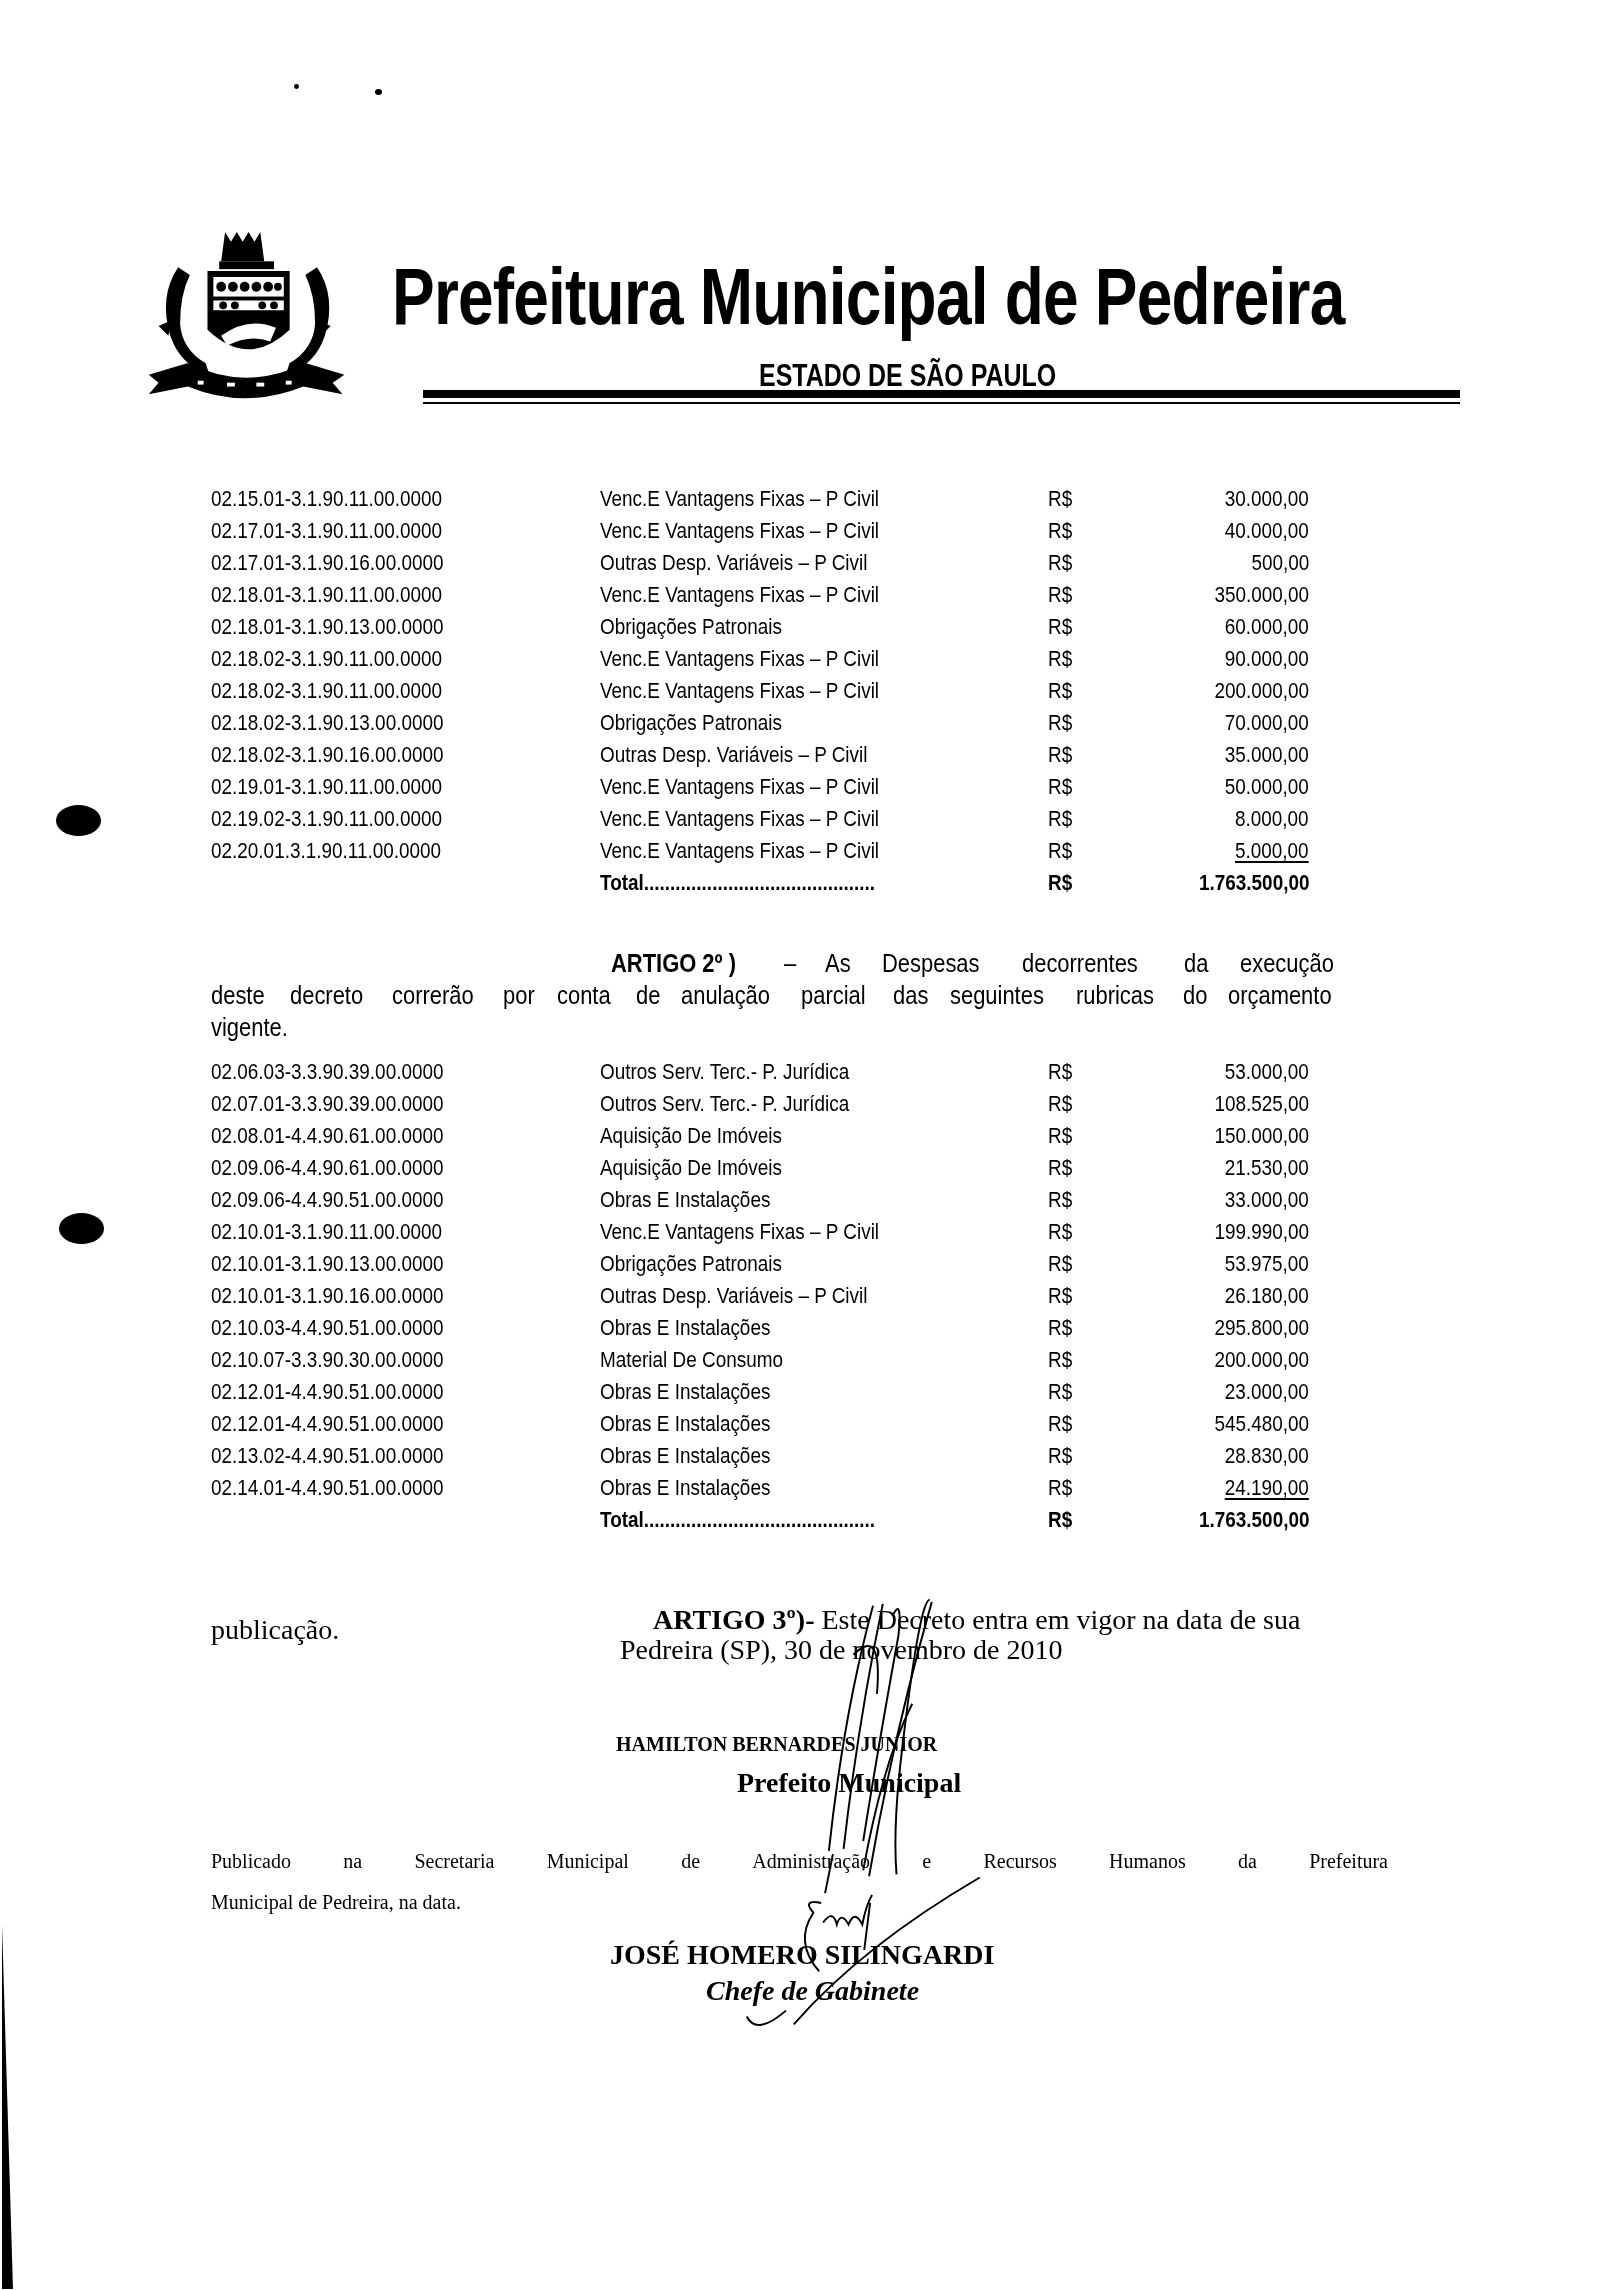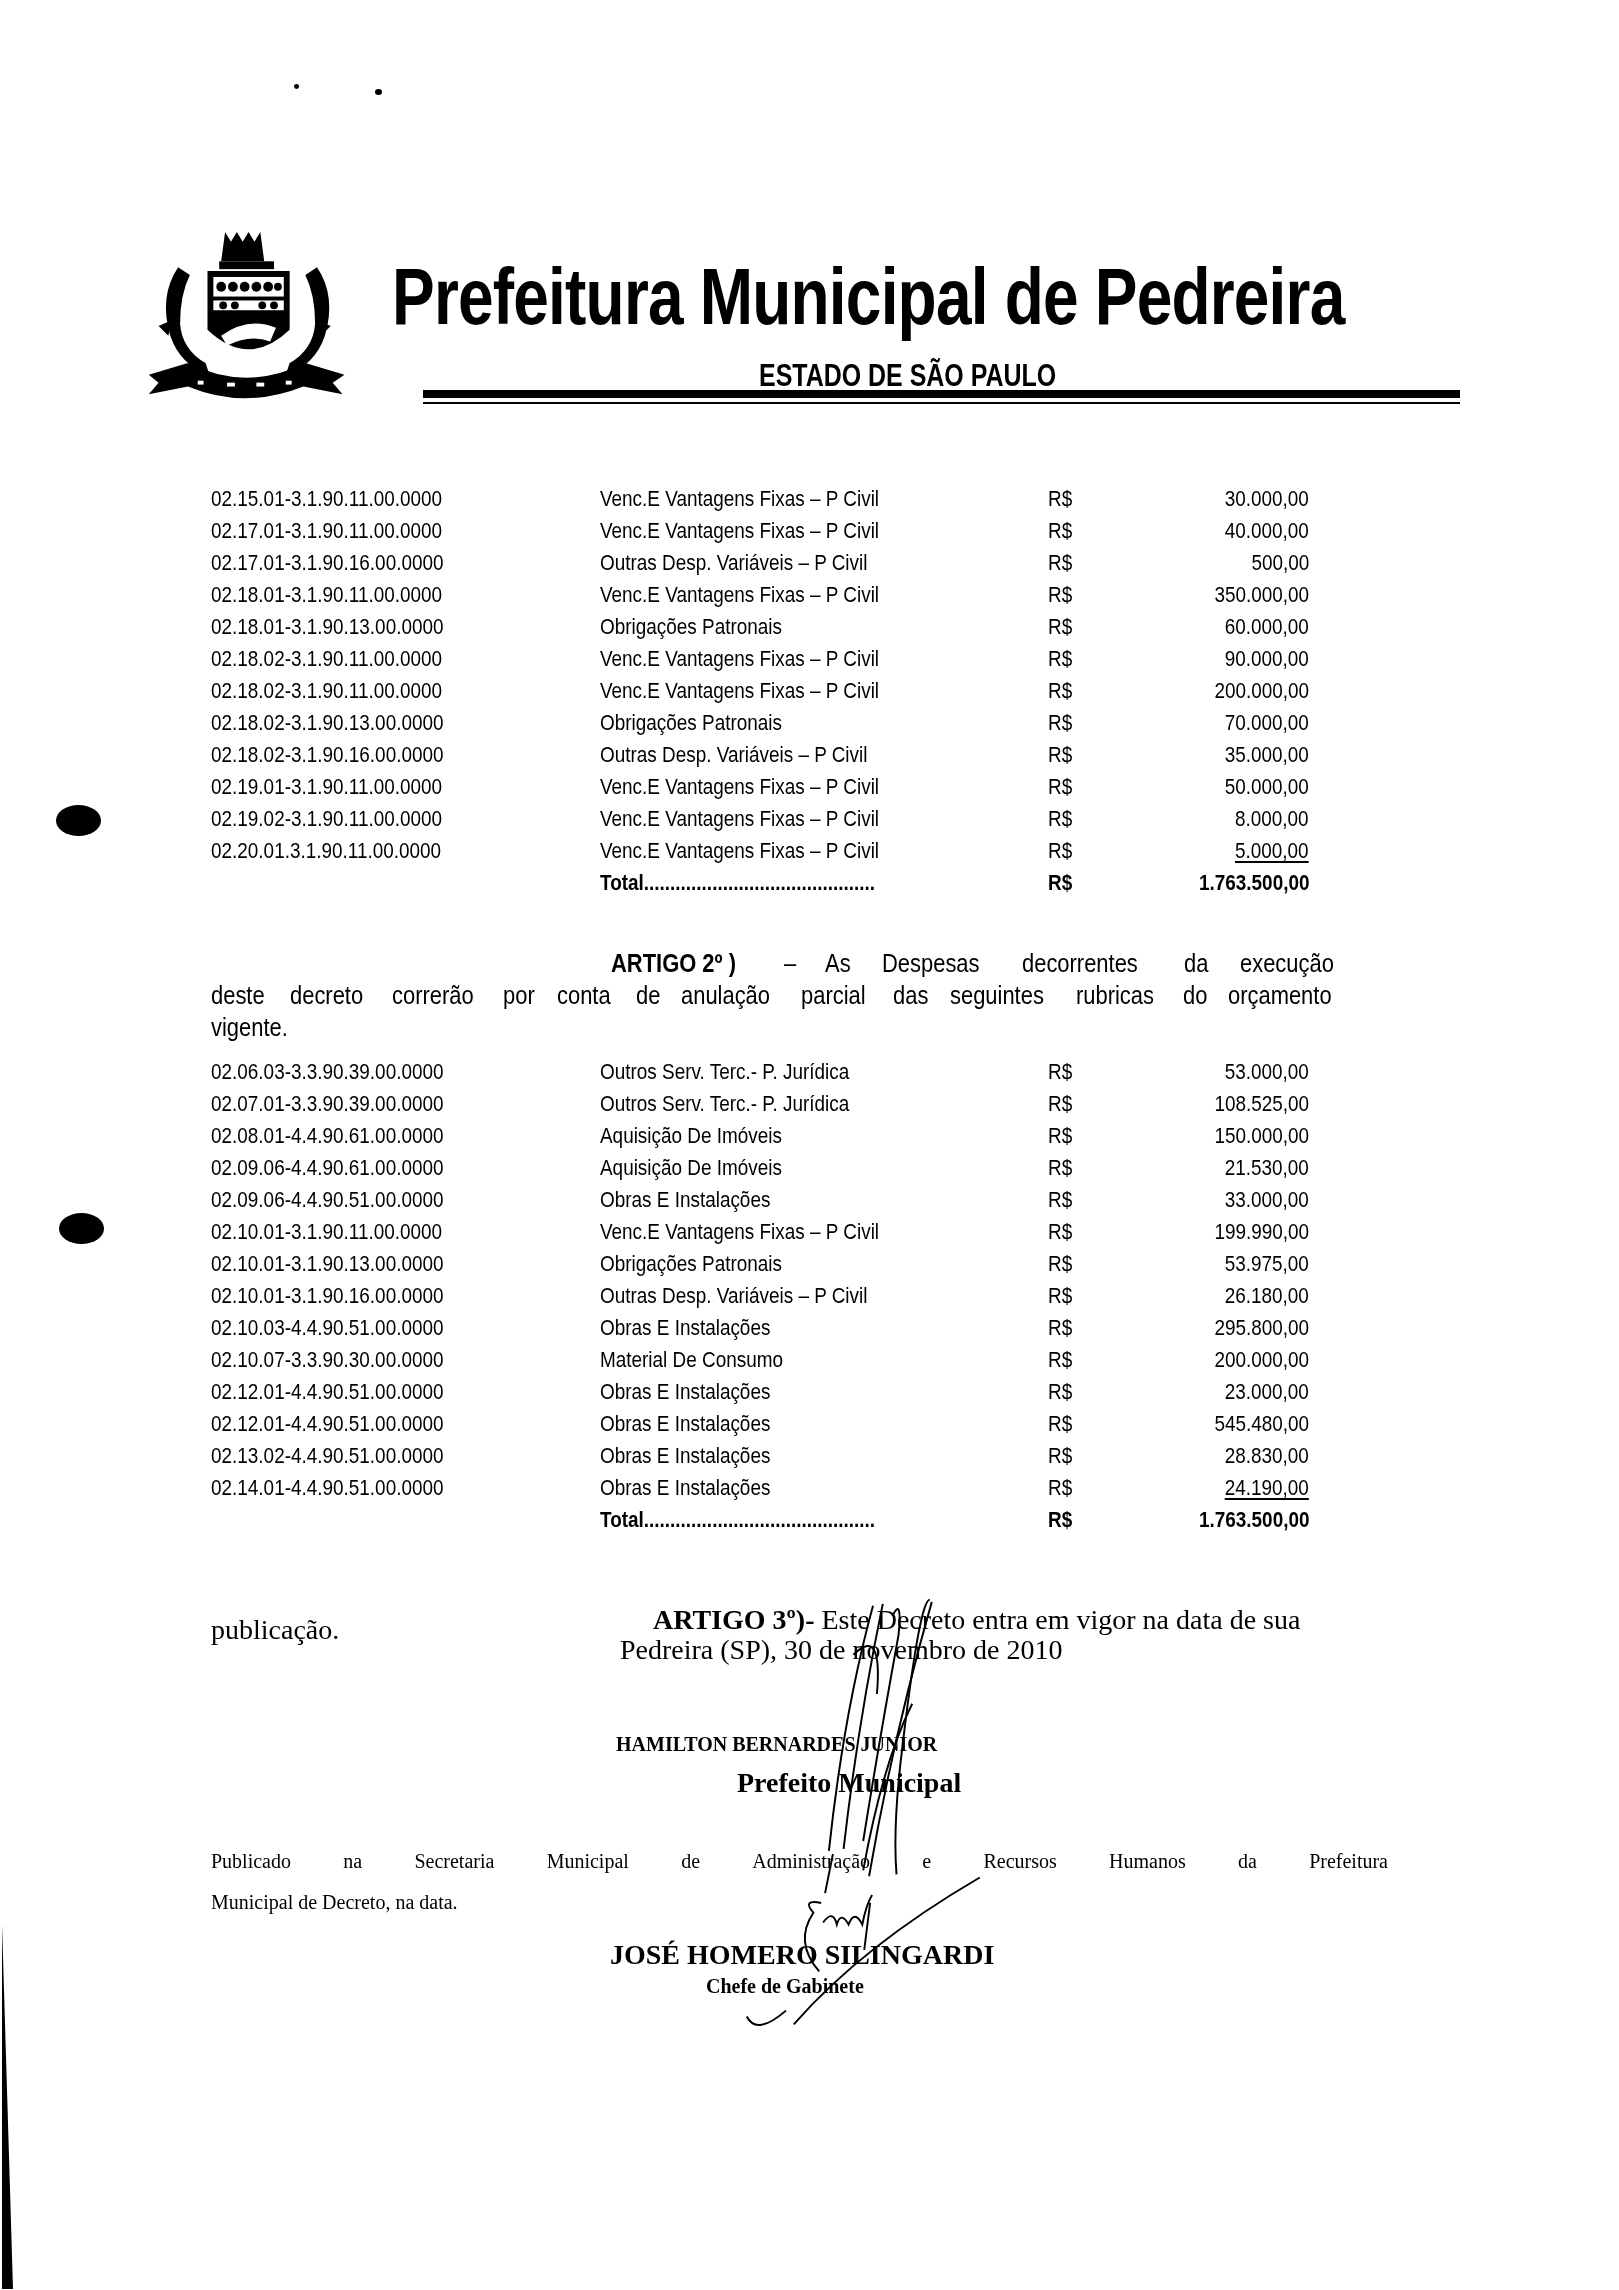--- a/index.html
+++ b/index.html
@@ -37,21 +37,21 @@
   .serif { font-family:"Liberation Serif", serif; }
   .art3 { position:absolute; left:653px; top:1566px; font-size:28px; white-space:nowrap;margin-top:38px; }
   .art3 b { font-weight:bold; }
   .pub { position:absolute; left:211px; top:1614px; font-size:28px; }
   .date { position:absolute; left:620px; top:1634px; font-size:28px; white-space:nowrap; }
   .sig1-name { position:absolute; left:616px; top:1733px; font-size:20px; font-weight:bold; white-space:nowrap; }
   .sig1-role { position:absolute; left:737px; top:1767px; font-size:28px; font-weight:bold; white-space:nowrap; }
   .publicado { position:absolute; left:211px; top:1841px; width:1176px; font-size:20px; line-height:41px; }
   .publicado .j { display:flex; justify-content:space-between; width:1177px; }
   .sig2-name { position:absolute; left:610px; top:1939px; font-size:28px; font-weight:bold; white-space:nowrap; }
-  .sig2-role { position:absolute; left:706px; top:1975px; font-size:20px; font-weight:bold; white-space:nowrap; }
+  .sig2-role { position:absolute; left:706px; top:1975px; font-size:28px; font-weight:bold; white-space:nowrap;font-style:italic; }
   .signature { position:absolute; pointer-events:none; }
 </style>
 </head>
 <body>
 
 <div class="speck" style="left:294px;top:84px;width:4.9px;height:4.9px;"></div>
 <div class="speck" style="left:375px;top:89px;width:6.9px;height:5.9px;"></div>
 <div class="hole" style="left:56px;top:805px;"></div>
 <div class="hole" style="left:59px;top:1213px;"></div>
 <div class="edge-line"></div>
@@ -321,21 +321,21 @@
       <span>Secretaria</span>
       <span>Municipal</span>
       <span>de</span>
       <span>Administração</span>
       <span>e</span>
       <span>Recursos</span>
       <span>Humanos</span>
       <span>da</span>
       <span>Prefeitura</span>
     </div>
-  <div>Municipal de Decreto, na data.</div>
+  <div>Municipal de Pedreira, na data.</div>
 </div>
 
 <svg class="signature" style="left:686px;top:1854px;" width="333" height="186" viewBox="0 0 340 190">
   <g fill="none" stroke="#000" stroke-width="2">
     <path d="M150 0 l-8 40"></path>
     <path d="M138 50 q-20 -4 -8 10 q-20 30 6 60"></path>
     <path d="M140 70 q10 -14 14 2 q4 -14 12 0 q6 -16 14 0 q4 -20 10 -30"></path>
     <path d="M300 24 q-120 70 -190 150"></path>
     <path d="M188 50 l-6 48"></path>
     <path d="M62 166 q10 20 40 -6"></path>

